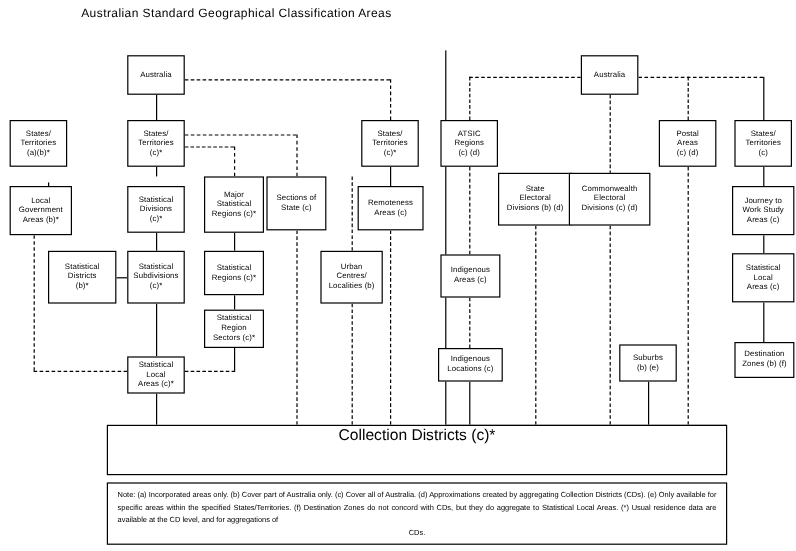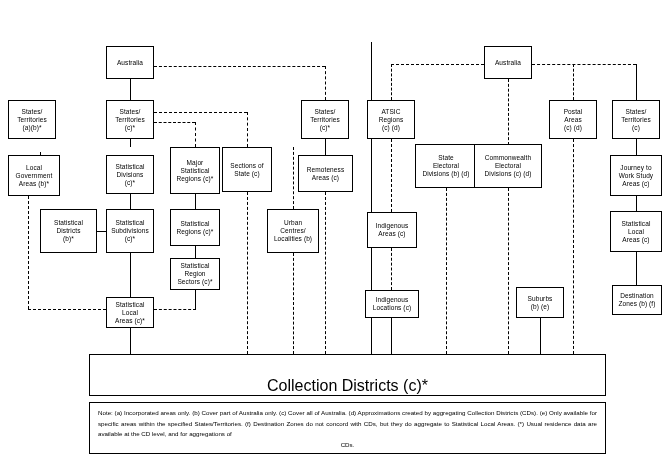--- a/index.html
+++ b/index.html
@@ -8,39 +8,40 @@
   #stage{position:absolute;left:0;top:0;width:663px;height:459px;}
 
   .title{position:absolute;font-size:10px;letter-spacing:.35px;white-space:nowrap;text-align:center;}
 
   .box{position:absolute;border:1px solid #000;background:#fff;box-sizing:border-box;
        display:flex;align-items:center;justify-content:center;text-align:center;
        font-size:6.5px;line-height:8px;letter-spacing:.1px;padding:1px;z-index:3;}
   .box span{display:block;width:100%;}
 
   .bigbox{position:absolute;border:1px solid #000;background:#fff;box-sizing:border-box;
-          display:flex;align-items:flex-end;justify-content:center;text-align:center;
-          font-size:16px;z-index:3;}
+          display:flex;align-items:flex-start;justify-content:center;text-align:center;
+          font-size:13px;z-index:3;}
 
   .notebox{position:absolute;border:1px solid #000;background:#fff;box-sizing:border-box;
            font-size:6.2px;line-height:10.5px;text-align:justify;padding:5px 8px 3px 8px;z-index:3;}
   .notebox .last{display:block;text-align:center;}
 
   
   .ln{position:absolute;z-index:1;}
   .v{width:0;border-left:1px solid #000;}
   .h{height:0;border-top:1px solid #000;}
   .vd{width:0;border-left:1px dashed #000;}
   .hd{height:0;border-top:1px dashed #000;}
 </style>
 </head>
 <body>
 
 <div id="stage">
 
+  <div class="title" style="left:32px;top:6px;width:330px;">Australian Standard Geographical Classification Areas</div>
 
   <div class="ln v" style="left:130px;top:79px;height:21px;"></div>
 
   <div class="ln hd" style="left:154px;top:66px;width:171px;"></div>
   <div class="ln vd" style="left:325px;top:66px;height:34px;"></div>
 
   <div class="ln hd" style="left:154px;top:112px;width:93px;"></div>
   <div class="ln vd" style="left:247px;top:112px;height:35px;"></div>
 
   <div class="ln hd" style="left:154px;top:122px;width:41px;"></div>

